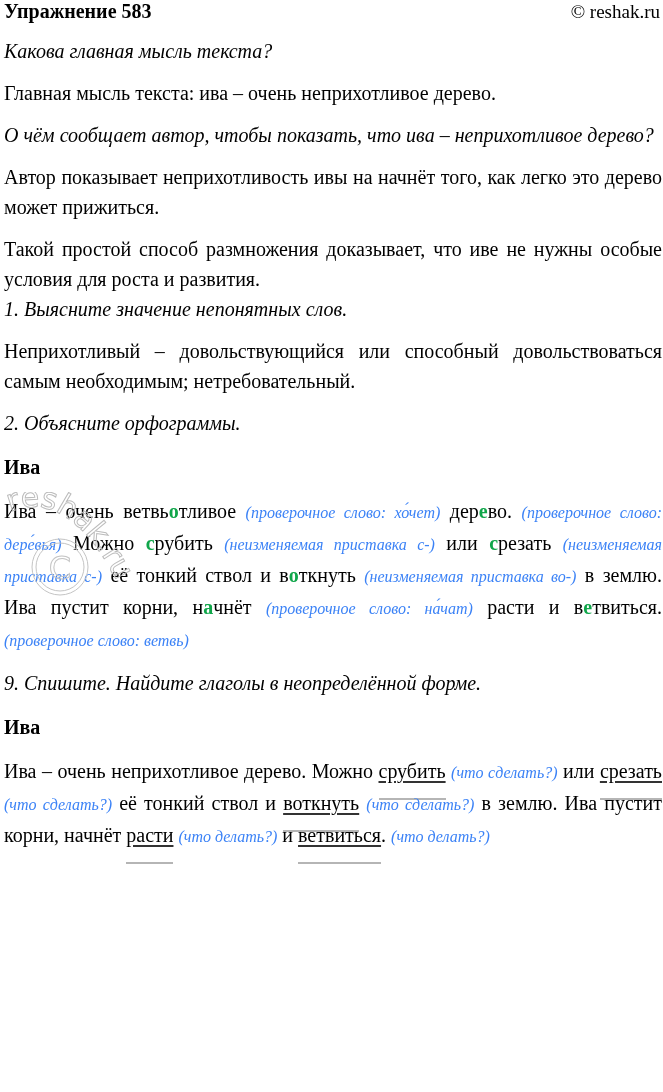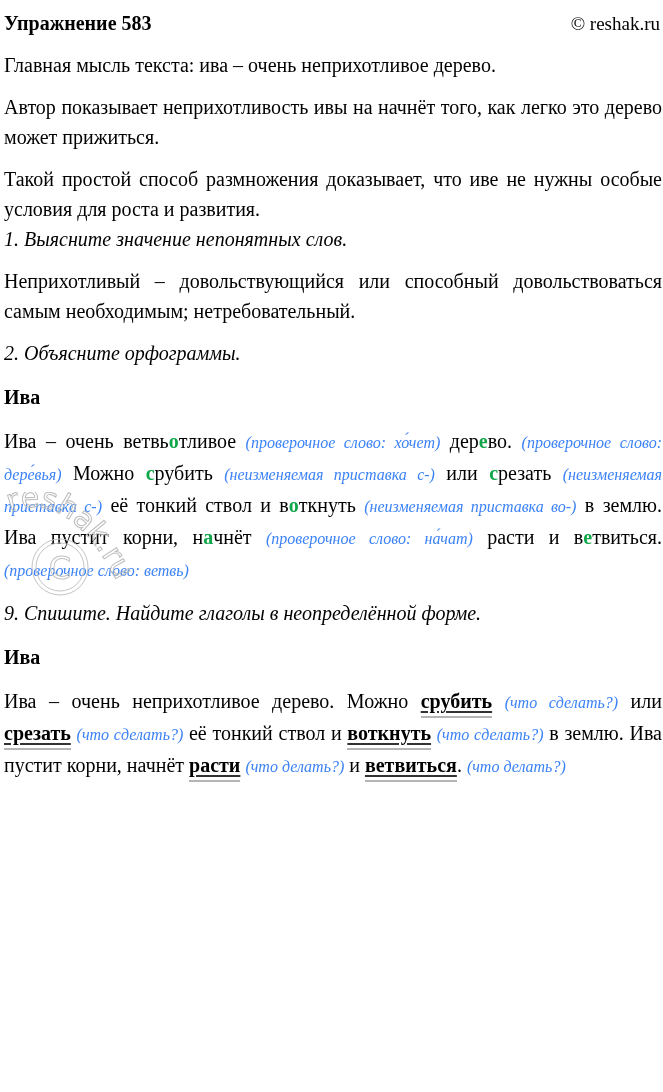--- a/index.html
+++ b/index.html
@@ -13,21 +13,21 @@
       overflow: hidden;
       position: relative;
       font-family: "Liberation Serif", "DejaVu Serif", serif;
       color: #000000;
       font-size: 20px;
       line-height: 30px;
     }
     .page {
       position: absolute;
       left: 4px;
-      top: 16px;
+      top: 4px;
       width: 658px;
     }
     .header {
       display: flex;
       justify-content: space-between;
       align-items: baseline;
       height: 30px;
       margin-top: -8px;
     }
     .header .title {
@@ -55,44 +55,45 @@
     .note {
       font-style: italic;
       color: #3b82f6;
       font-size: 16px;
     }
     .verb {
       text-decoration: underline;
       text-decoration-color: #333;
       text-underline-offset: 3px;
       border-bottom: 2px solid #b5b5b5;
-      padding-bottom: 4px;
-      font-weight: bold;
+      padding-bottom: 16px;
     }
     .watermark {
       position: absolute;
       left: 0;
       top: 492px;
       width: 160px;
       height: 110px;
       pointer-events: none;
     }
   </style>
 </head>
 <body>
 
 <div class="page">
 
   <div class="header">
     <span class="title">Упражнение 583</span>
     <span class="copy">© reshak.ru</span>
   </div>
 
+  <p class="q" style="margin-top:10px;">Какова главная мысль текста?</p>
   <p style="margin-top:12px;">Главная мысль текста: ива – очень неприхотливое дерево.</p>
 
+  <p class="q" style="margin-top:12px;">О чём сообщает автор, чтобы показать, что ива – неприхотливое дерево?</p>
   <p style="margin-top:12px;">Автор показывает неприхотливость ивы на начнёт того, как легко это дерево может прижиться.</p>
   <p style="margin-top:12px;">Такой простой способ размножения доказывает, что иве не нужны особые условия для роста и развития.</p>
 
   <p class="q" style="">1. Выясните значение непонятных слов.</p>
   <p style="margin-top:12px;">Неприхотливый – довольствующийся или способный довольствоваться самым необходимым; нетребовательный.</p>
 
   <p class="q" style="margin-top:12px;">2. Объясните орфограммы.</p>
   <p class="bold" style="margin-top:14px;">Ива</p>
 
   <p style="margin-top:14px;"><span>Ива – очень ветвь</span><span class="green">о</span><span>тливое </span><span class="note">(проверочное слово: хо́чет)</span><span> дер</span><span class="green">е</span><span>во.</span>

